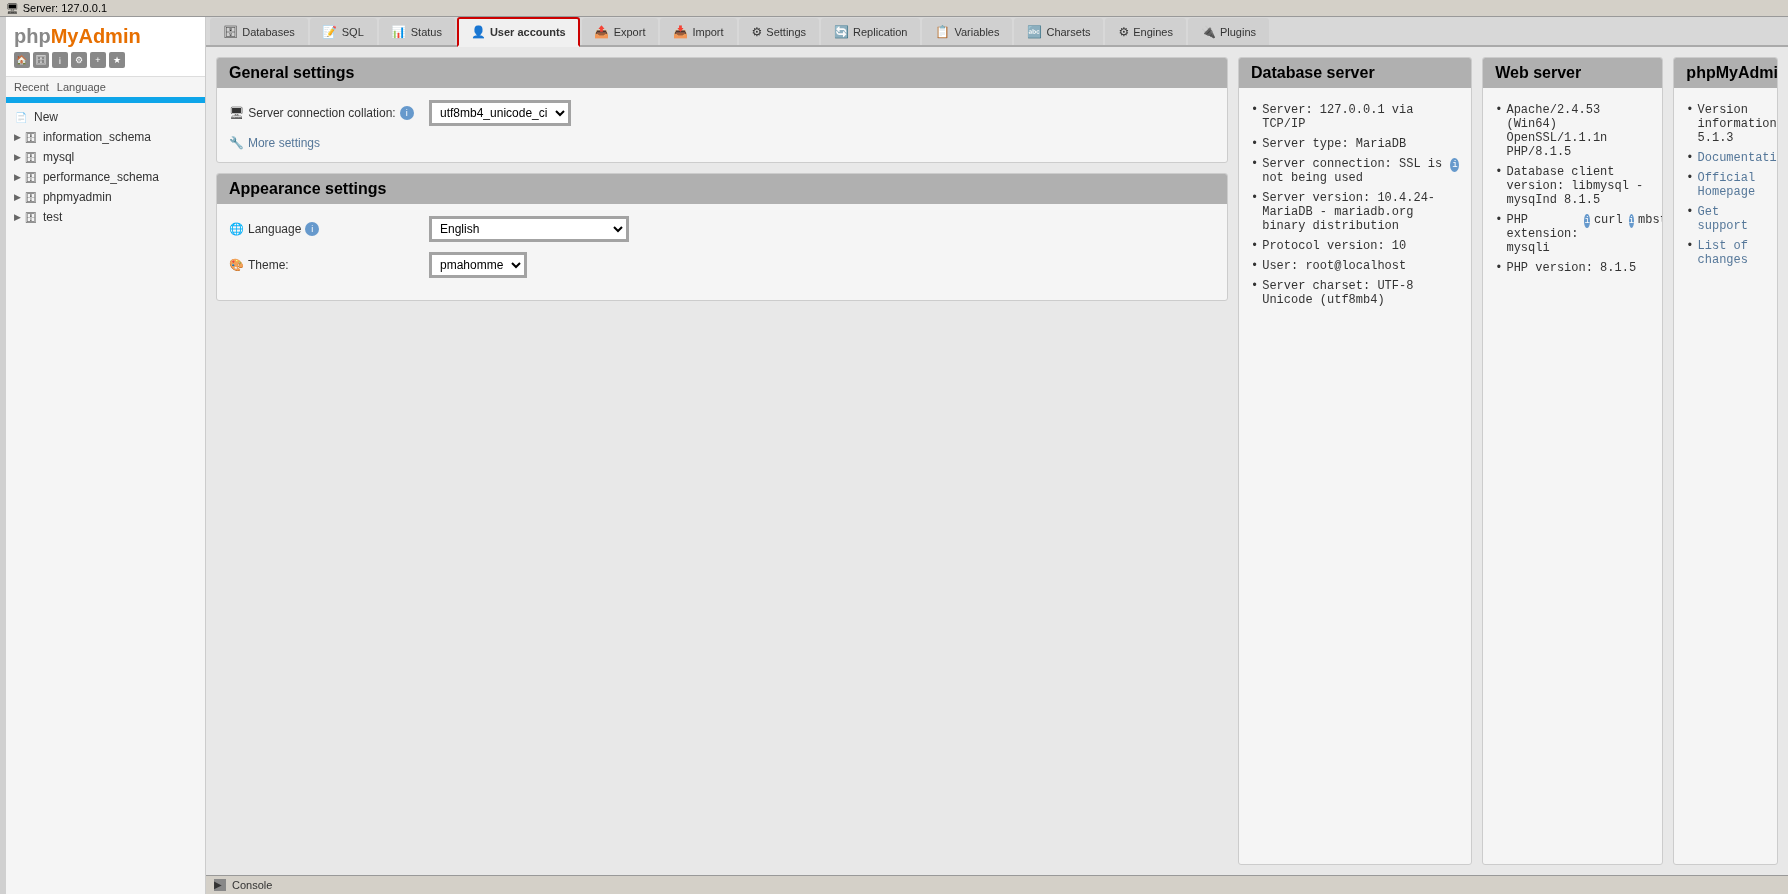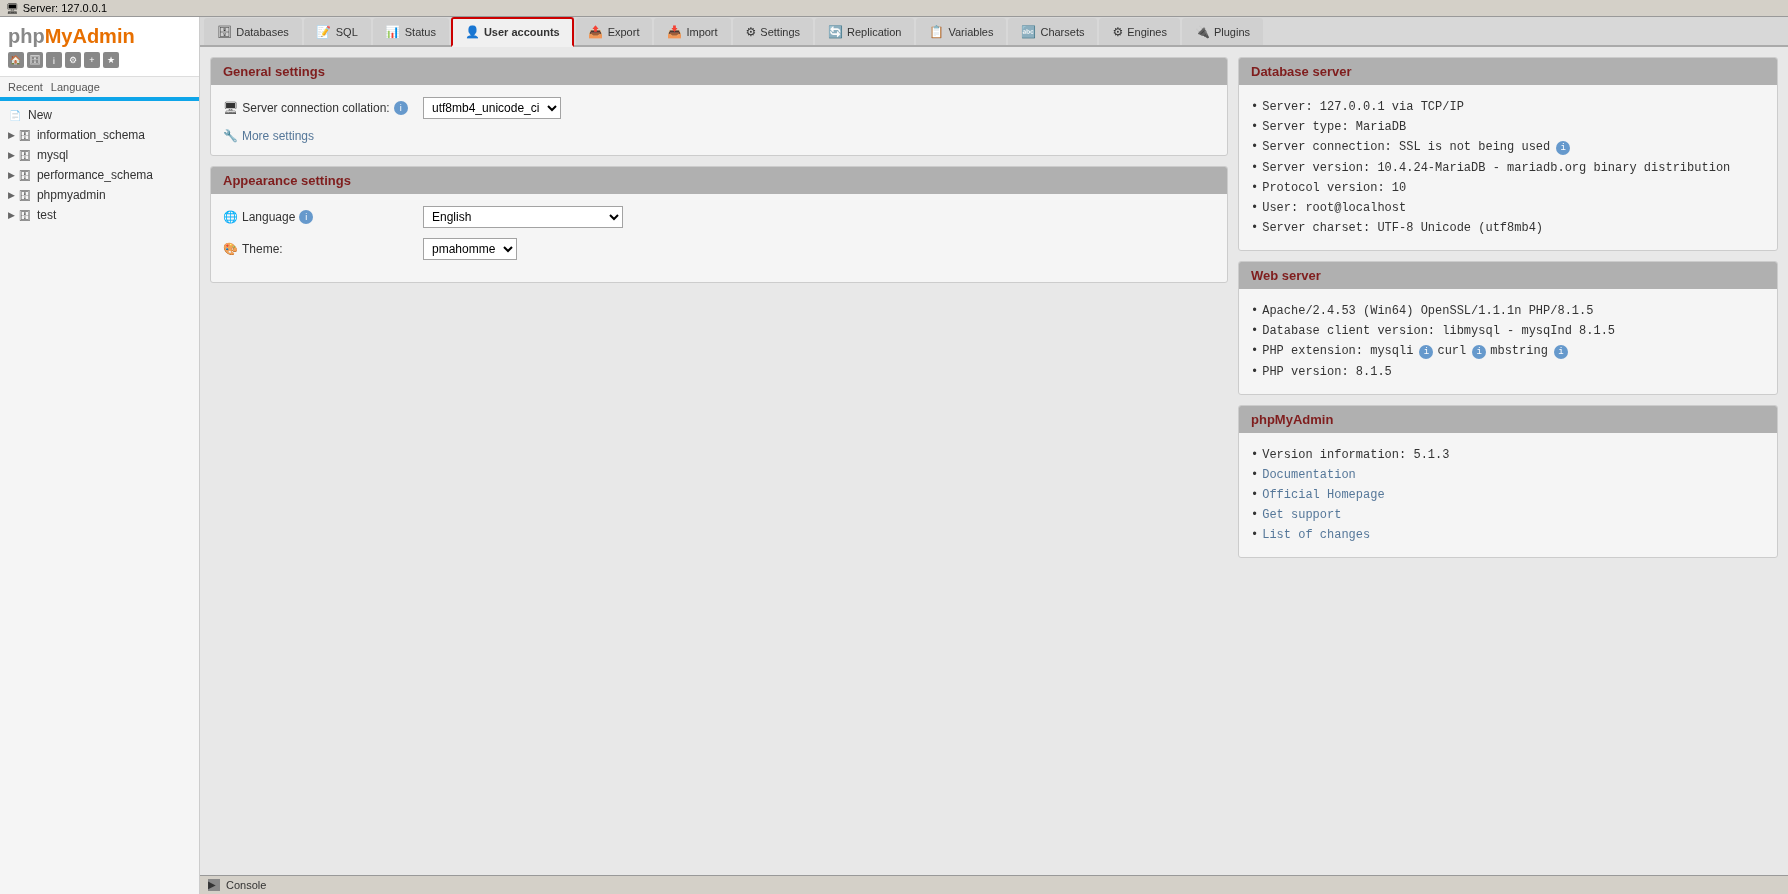--- a/index.html
+++ b/index.html
@@ -11,21 +11,21 @@
       border-bottom: 1px solid #999;
       padding: 2px 6px;
       display: flex;
       align-items: center;
       font-size: 11px;
       color: #000;
     }
     .title-bar .icon { margin-right: 4px; font-size: 10px; }
 
     
-    .main-container { display: flex; flex: 1; overflow: hidden; }
+    .main-container { display: flex; flex: 1; overflow: hidden; padding-left: 6px; }
 
     
     .sidebar {
       width: 200px;
       background: #f5f5f5;
       border-right: 1px solid #ccc;
       display: flex;
       flex-direction: column;
       overflow-y: auto;
     }
@@ -55,21 +55,21 @@
       border-radius: 2px;
       font-size: 9px;
       display: flex; align-items: center; justify-content: center;
       color: #fff;
     }
 
     .sidebar-nav {
       display: flex;
       gap: 0;
       padding: 4px 8px;
-      border-bottom: 4px solid #0ea5e9;
+      border-bottom: 6px solid #0ea5e9;
       background: #f5f5f5;
     }
     .sidebar-nav a {
       font-size: 11px;
       color: #555;
       text-decoration: none;
       margin-right: 8px;
     }
 
     .db-tree {
@@ -146,35 +146,35 @@
     
     .page-content {
       flex: 1;
       overflow-y: auto;
       padding: 10px;
       display: flex;
       gap: 10px;
     }
 
     .left-col { flex: 1; display: flex; flex-direction: column; gap: 10px; }
-    .right-col { width: 540px; display: flex; flex-direction: column; gap: 10px; }
+    .right-col { width: 540px; display: flex; flex-direction: row; gap: 10px; }
 
     
     .panel {
       background: #f5f5f5;
       border: 1px solid #ccc;
       border-radius: 3px;
       overflow: hidden;
     }
     .panel-header {
       background: #b0b0b0;
       padding: 6px 12px;
-      font-size: 13px;
+      font-size: 16px;
       font-weight: bold;
-      color: #7f1d1d;
+      color: #000000;
     }
     .panel-body {
       padding: 12px;
     }
 
     
     .form-row {
       display: flex;
       align-items: center;
       margin-bottom: 10px;
@@ -192,21 +192,21 @@
       border-radius: 50%;
       background: #6699cc;
       color: #fff;
       font-size: 9px;
       display: flex; align-items: center; justify-content: center;
       cursor: pointer;
       flex-shrink: 0;
     }
     select {
       padding: 2px 4px;
-      border: 1px solid #a3a3a3;
+      border: 3px solid #a3a3a3;
       background: #fff;
       font-size: 12px;
       cursor: pointer;
     }
 
     .more-settings-link {
       display: flex;
       align-items: center;
       gap: 4px;
       color: #557799;

